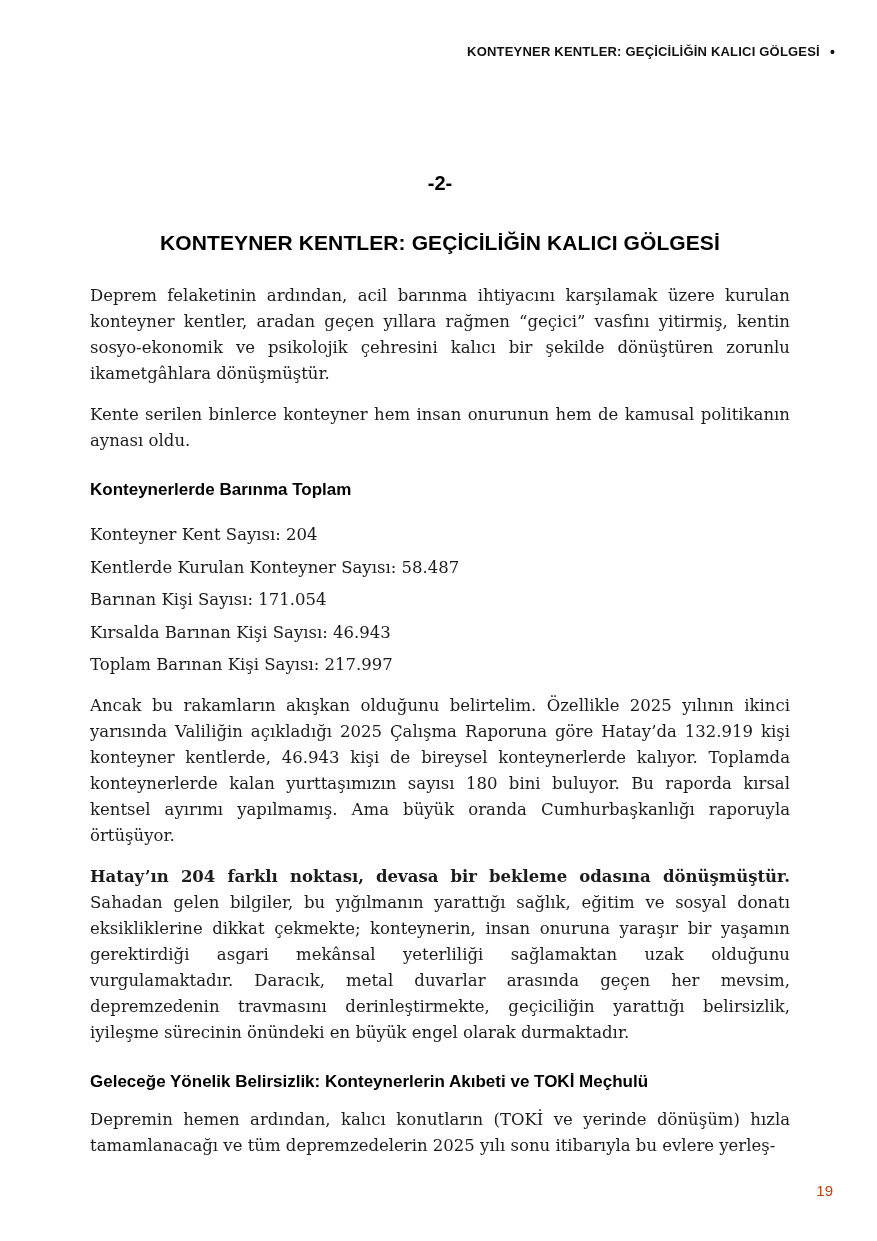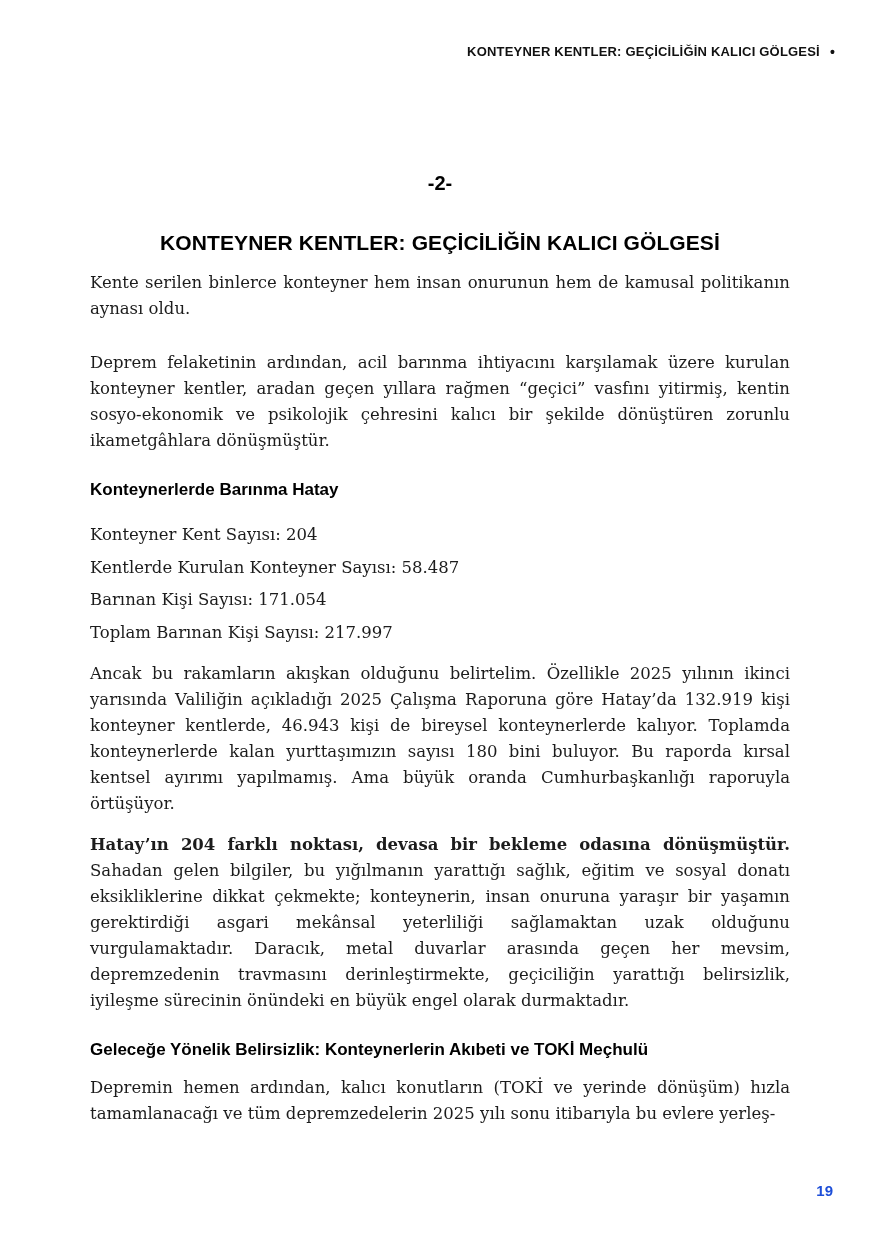--- a/index.html
+++ b/index.html
@@ -77,51 +77,52 @@
     font-size: 16.5px;
     line-height: 26px;
     text-align: justify;
   }
   .bold-lead { font-weight: 700; }
   .page-number {
     position: absolute;
     bottom: 42px;
     right: 44px;
     font-family: "Liberation Sans", sans-serif;
-    font-weight: 700;
+    font-weight: 400;
     font-size: 15px;
-    color: #1d4ed8;
+    color: #c2410c;
   }
 </style>
 </head>
 <body>
 
 <div class="page">
 
   <div class="running-header">
     <span class="rh-text">KONTEYNER KENTLER: GEÇİCİLİĞİN KALICI GÖLGESİ</span>
     <span class="rh-bullet">•</span>
   </div>
 
   <div class="content">
 
     <div class="chapter-number">-2-</div>
 
     <h1 class="chapter-title">KONTEYNER KENTLER: GEÇİCİLİĞİN KALICI GÖLGESİ</h1>
 
+    <p class="body-par first">Deprem felaketinin ardından, acil barınma ihtiyacını karşılamak üzere kurulan konteyner kentler, aradan geçen yıllara rağmen “geçici” vasfını yitirmiş, kentin sosyo-ekonomik ve psikolojik çehresini kalıcı bir şekilde dönüştüren zorunlu ikametgâhlara dönüşmüştür.</p>
+
     <p class="body-par">Kente serilen binlerce konteyner hem insan onurunun hem de kamusal politikanın aynası oldu.</p>
 
-    <p class="body-par first">Deprem felaketinin ardından, acil barınma ihtiyacını karşılamak üzere kurulan konteyner kentler, aradan geçen yıllara rağmen “geçici” vasfını yitirmiş, kentin sosyo-ekonomik ve psikolojik çehresini kalıcı bir şekilde dönüştüren zorunlu ikametgâhlara dönüşmüştür.</p>
-
-    <h2 class="section-heading">Konteynerlerde Barınma Hatay</h2>
+    <h2 class="section-heading">Konteynerlerde Barınma Toplam</h2>
 
     <div class="stats">
       <p class="stat-line">Konteyner Kent Sayısı: 204</p>
       <p class="stat-line">Kentlerde Kurulan Konteyner Sayısı: 58.487</p>
       <p class="stat-line">Barınan Kişi Sayısı: 171.054</p>
+      <p class="stat-line">Kırsalda Barınan Kişi Sayısı: 46.943</p>
       <p class="stat-line">Toplam Barınan Kişi Sayısı: 217.997</p>
     </div>
 
 
     <p class="body-par">Ancak bu rakamların akışkan olduğunu belirtelim. Özellikle 2025 yılının ikinci yarısında Valiliğin açıkladığı 2025 Çalışma Raporuna göre Hatay’da 132.919 kişi konteyner kentlerde, 46.943 kişi de bireysel konteynerlerde kalıyor. Toplamda konteynerlerde kalan yurttaşımızın sayısı 180 bini buluyor. Bu raporda kırsal kentsel ayırımı yapılmamış. Ama büyük oranda Cumhurbaşkanlığı raporuyla örtüşüyor.</p>
 
     <p class="body-par"><span class="bold-lead">Hatay’ın 204 farklı noktası, devasa bir bekleme odasına dönüşmüştür.</span><span> Sahadan gelen bilgiler, bu yığılmanın yarattığı sağlık, eğitim ve sosyal donatı eksikliklerine dikkat çekmekte; konteynerin, insan onuruna yaraşır bir yaşamın gerektirdiği asgari mekânsal yeterliliği sağlamaktan uzak olduğunu vurgulamaktadır. Daracık, metal duvarlar arasında geçen her mevsim, depremzedenin travmasını derinleştirmekte, geçiciliğin yarattığı belirsizlik, iyileşme sürecinin önündeki en büyük engel olarak durmaktadır.</span></p>
 
     <h2 class="section-heading">Geleceğe Yönelik Belirsizlik: Konteynerlerin Akıbeti ve TOKİ Meçhulü</h2>
 

